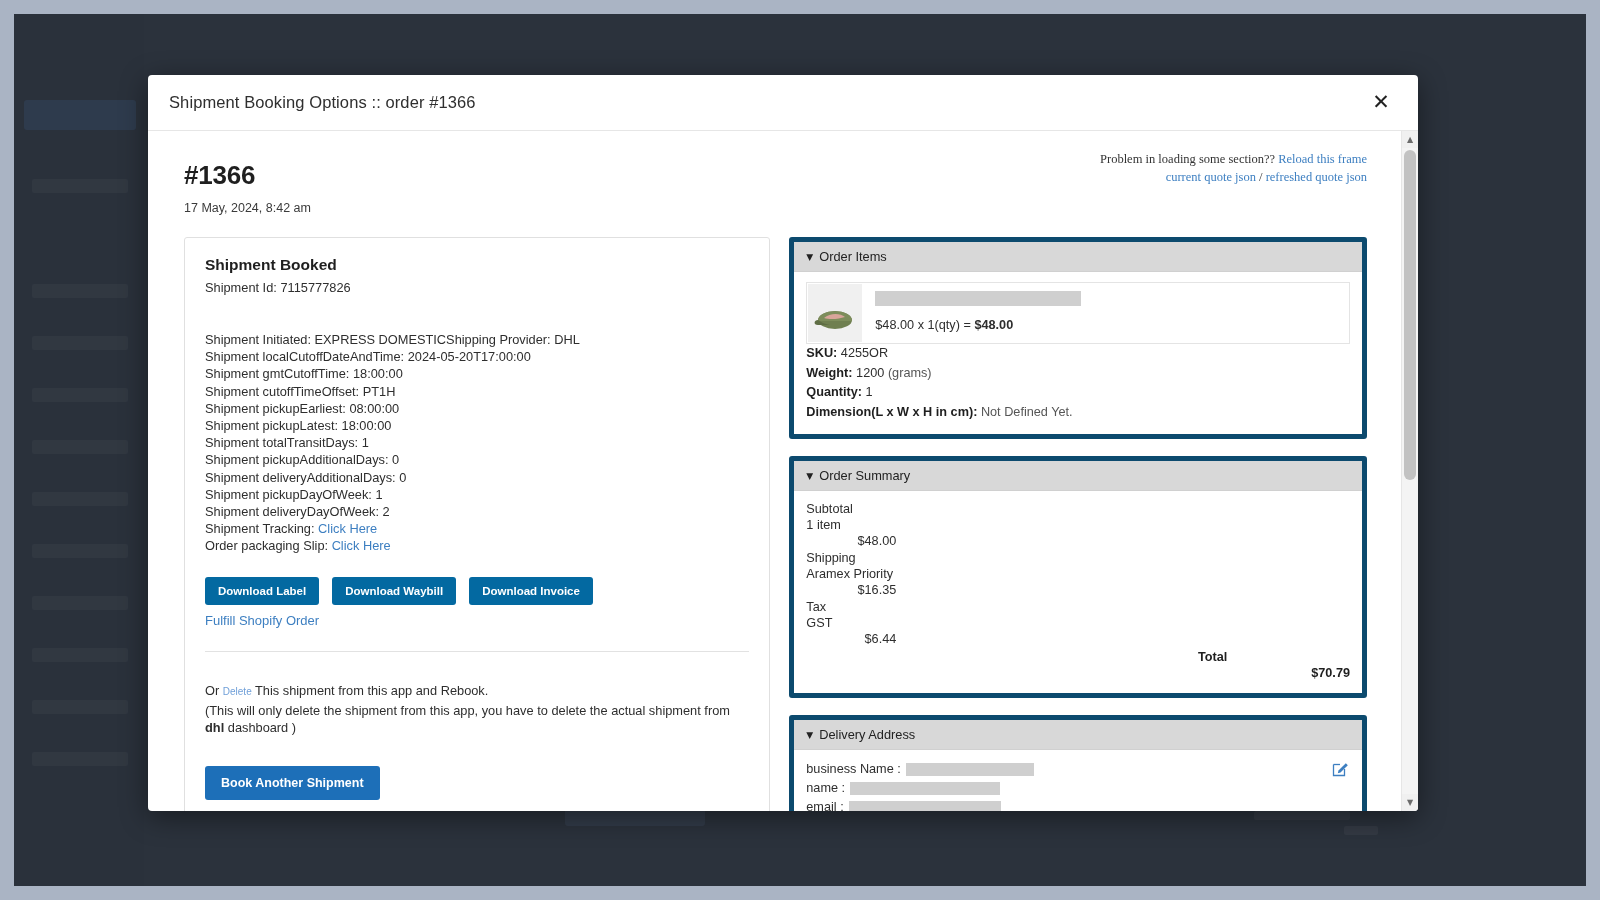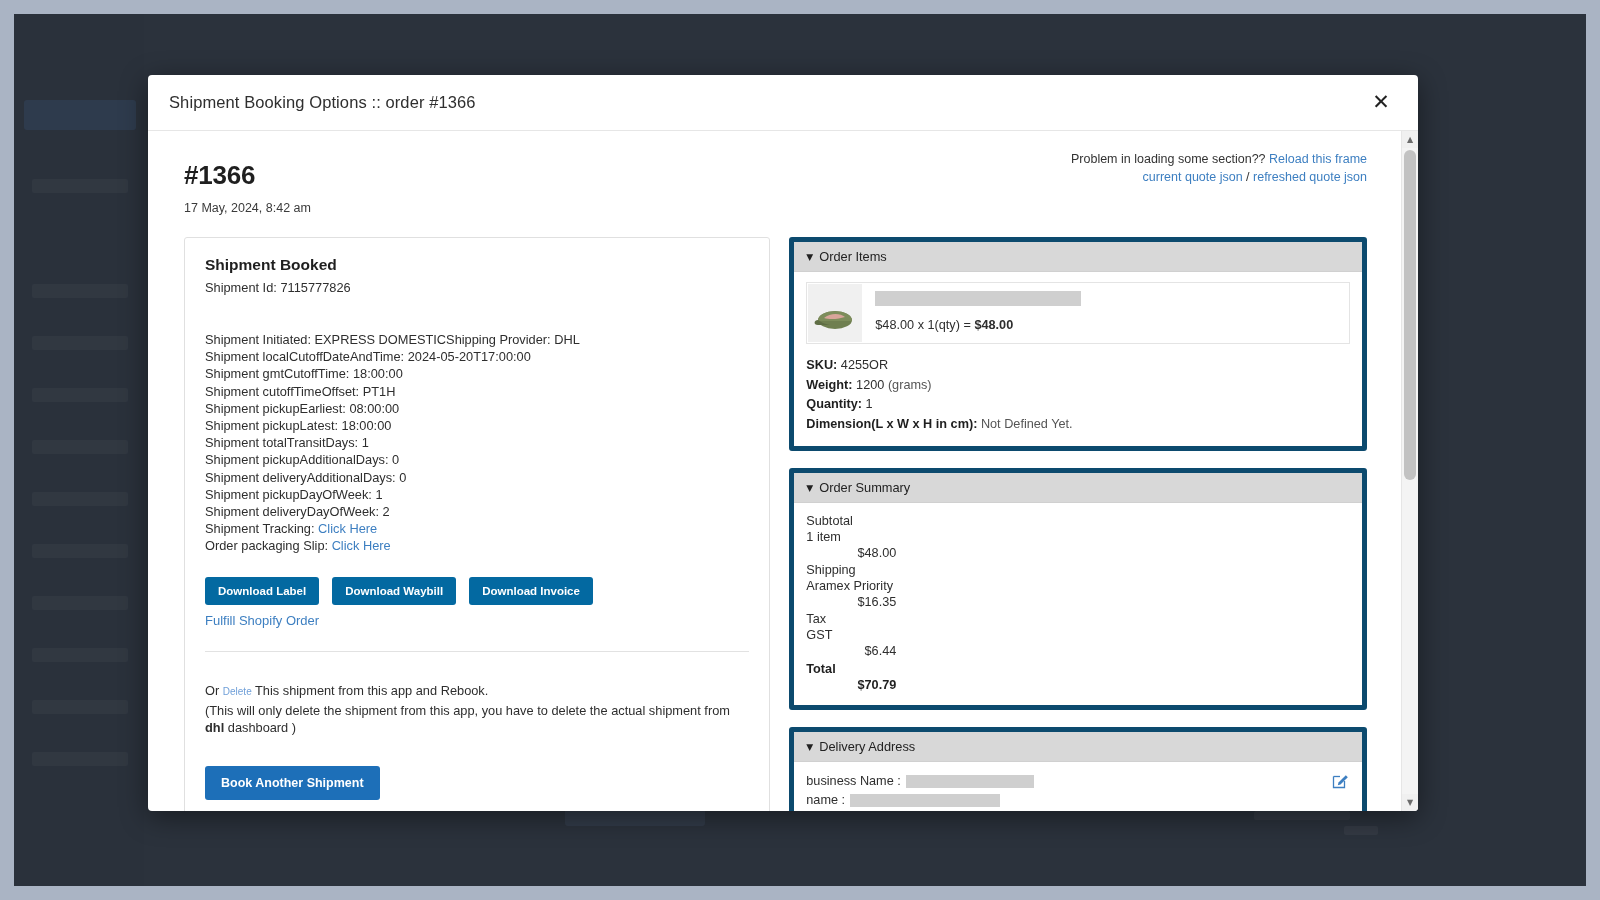--- a/index.html
+++ b/index.html
@@ -133,20 +133,21 @@
   #order-date {
     font-size: 12.5px; color: #3b3b3b; margin-top: 10px;
   }
   #reload-block {
     margin-left: auto;
     text-align: right;
     font-size: 12.5px;
     color: #333;
     line-height: 18px;
     padding-top: 2px;
+    font-family: Liberation Serif, serif;
   }
   a.lnk { color: #3d7fc1; text-decoration: none; cursor: pointer; }
 
   
   #cols { display: flex; gap: 19px; margin-top: 22px; align-items: flex-start; }
   #col-left {
     width: 596px;
     border: 1px solid #e0e0e0;
     border-radius: 3px;
     padding: 18px 20px 20px 20px;
@@ -203,21 +204,21 @@
     user-select: none;
     border-bottom: 1px solid #d0d0d0;
   }
   .caret { font-size: 9px; margin-right: 6px; position: relative; top: -1px; font-family:"DejaVu Sans",sans-serif;}
   .panel-body { padding: 10px 12px 12px 12px; }
 
   
   #item-card {
     border: 1px solid #e4e4e4;
     display: flex; align-items: stretch;
-    padding: 0; margin-bottom: 12px;
+    padding: 0; 
   }
   #item-thumb {
     width: 54px; height: 58px;
     background: #f0f0f0;
     display: flex; align-items: center; justify-content: center;
     flex: 0 0 54px;
     margin: 1px;
   }
   #item-meta { flex: 1; padding: 8px 12px 8px 12px; }
   #item-name-redact { width: 206px; height: 15px; background: #cfcfcf; }
@@ -226,21 +227,21 @@
   .item-attr { font-size: 12.7px; color: #2e2e2e; line-height: 19.5px; }
   .item-attr b { font-weight: bold; color: #1f1f1f; }
   .muted { color: #555; }
 
   
   #summary-body { padding: 9px 12px 11px 12px; }
   .sum-row { display: flex; font-size: 12.7px; color: #2e2e2e; line-height: 16px; padding: 0.5px 0; flex-direction: column; }
   .sum-label { width: 152px; }
   .sum-mid { flex: 1; }
   .sum-amt { width: 90px; text-align: right; }
-  .sum-row.total { font-weight: bold; color: #1f1f1f; padding-top: 2px; }
+  .sum-row.total { font-weight: bold; color: #1f1f1f; padding-top: 2px; align-items: flex-end; }
 
   
   #addr-body { padding: 10px 12px 12px 12px; position: relative; }
   .addr-row { display: flex; align-items: center; font-size: 12.7px; color: #2e2e2e; height: 19px; }
   .addr-label { white-space: nowrap; }
   .addr-redact { height: 13px; background: #cfcfcf; margin-left: 5px; }
   #addr-edit-icon {
     position: absolute; right: 12px; top: 9px;
     width: 19px; height: 19px; cursor: pointer;
   }

